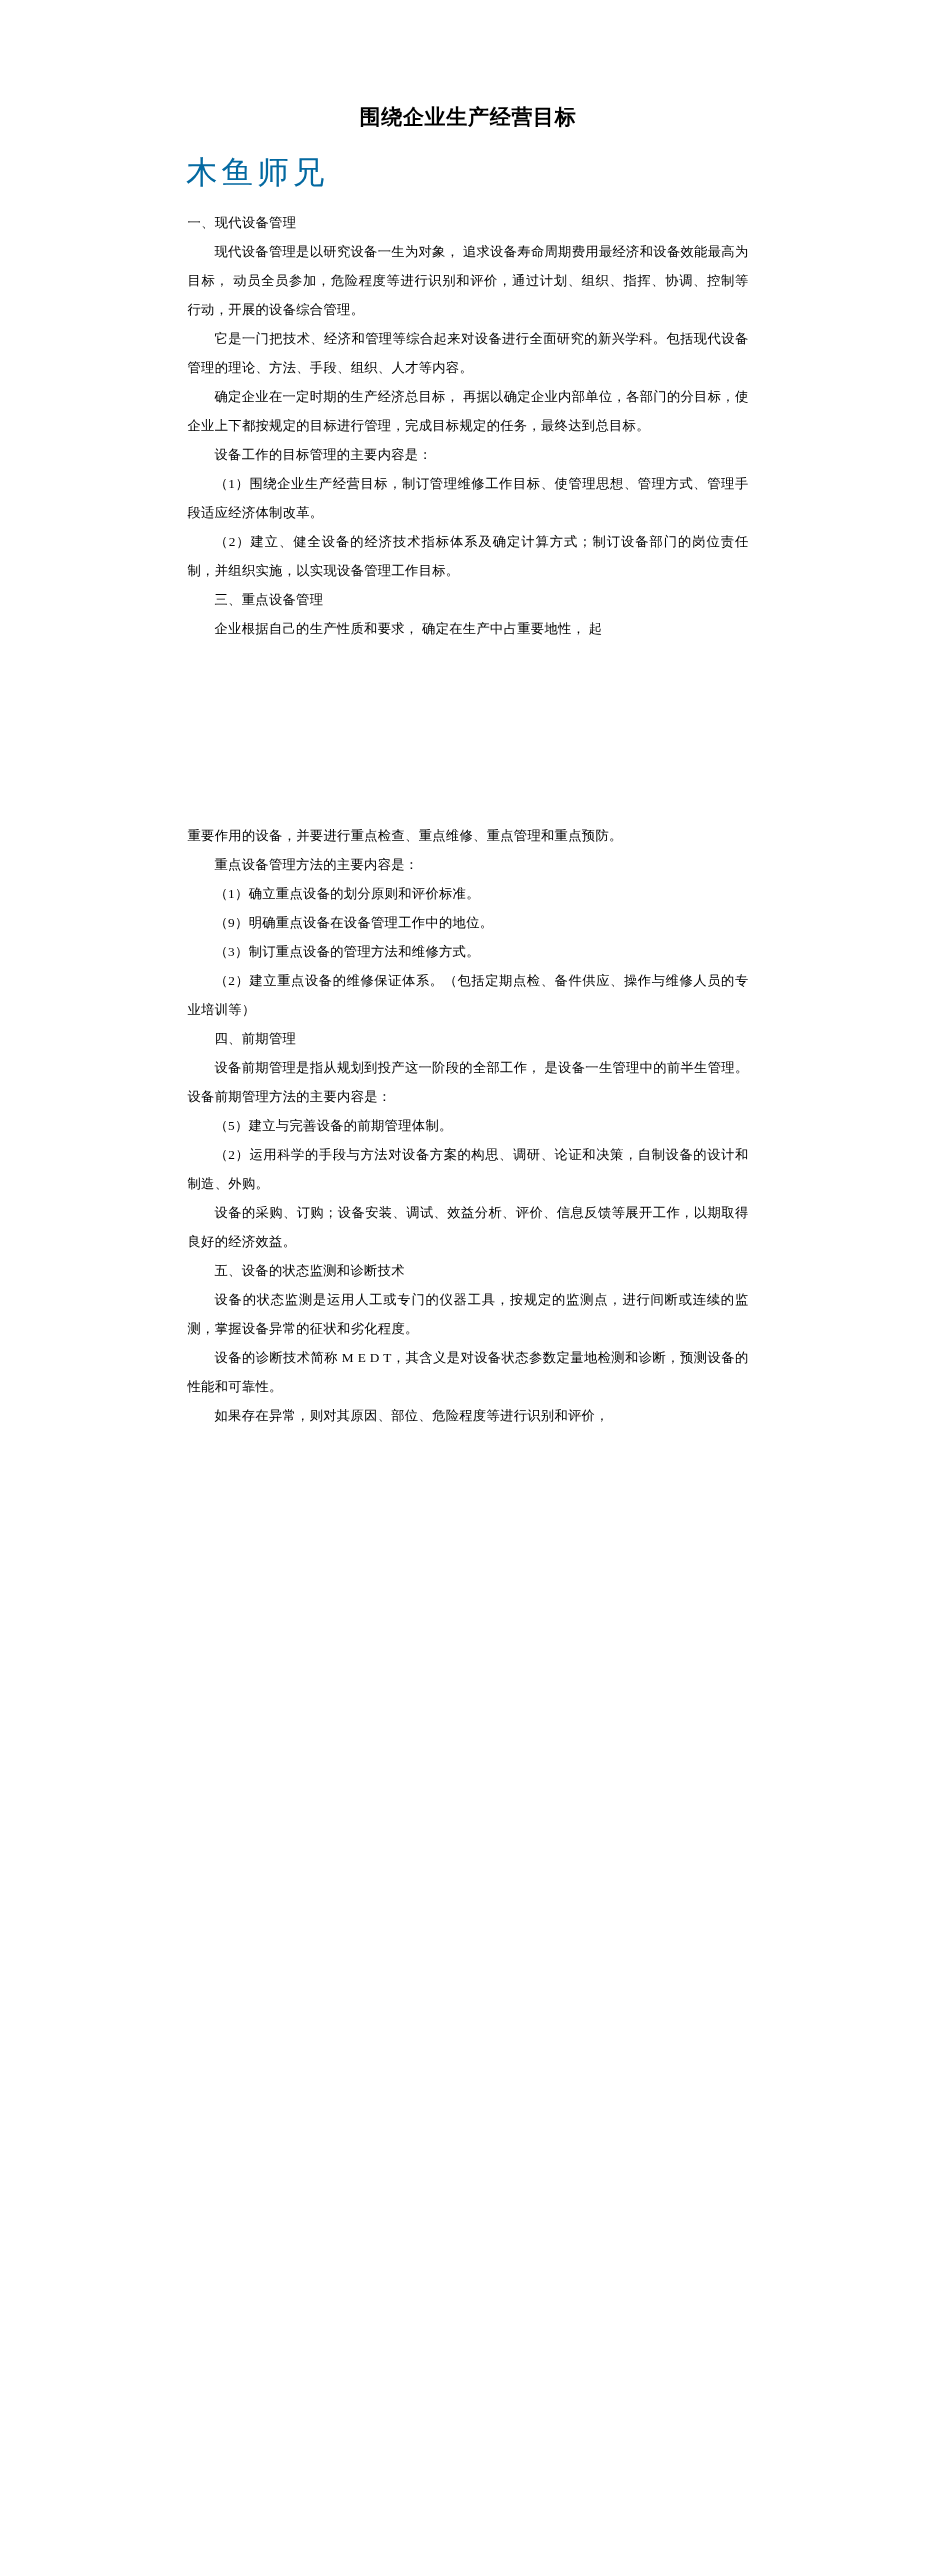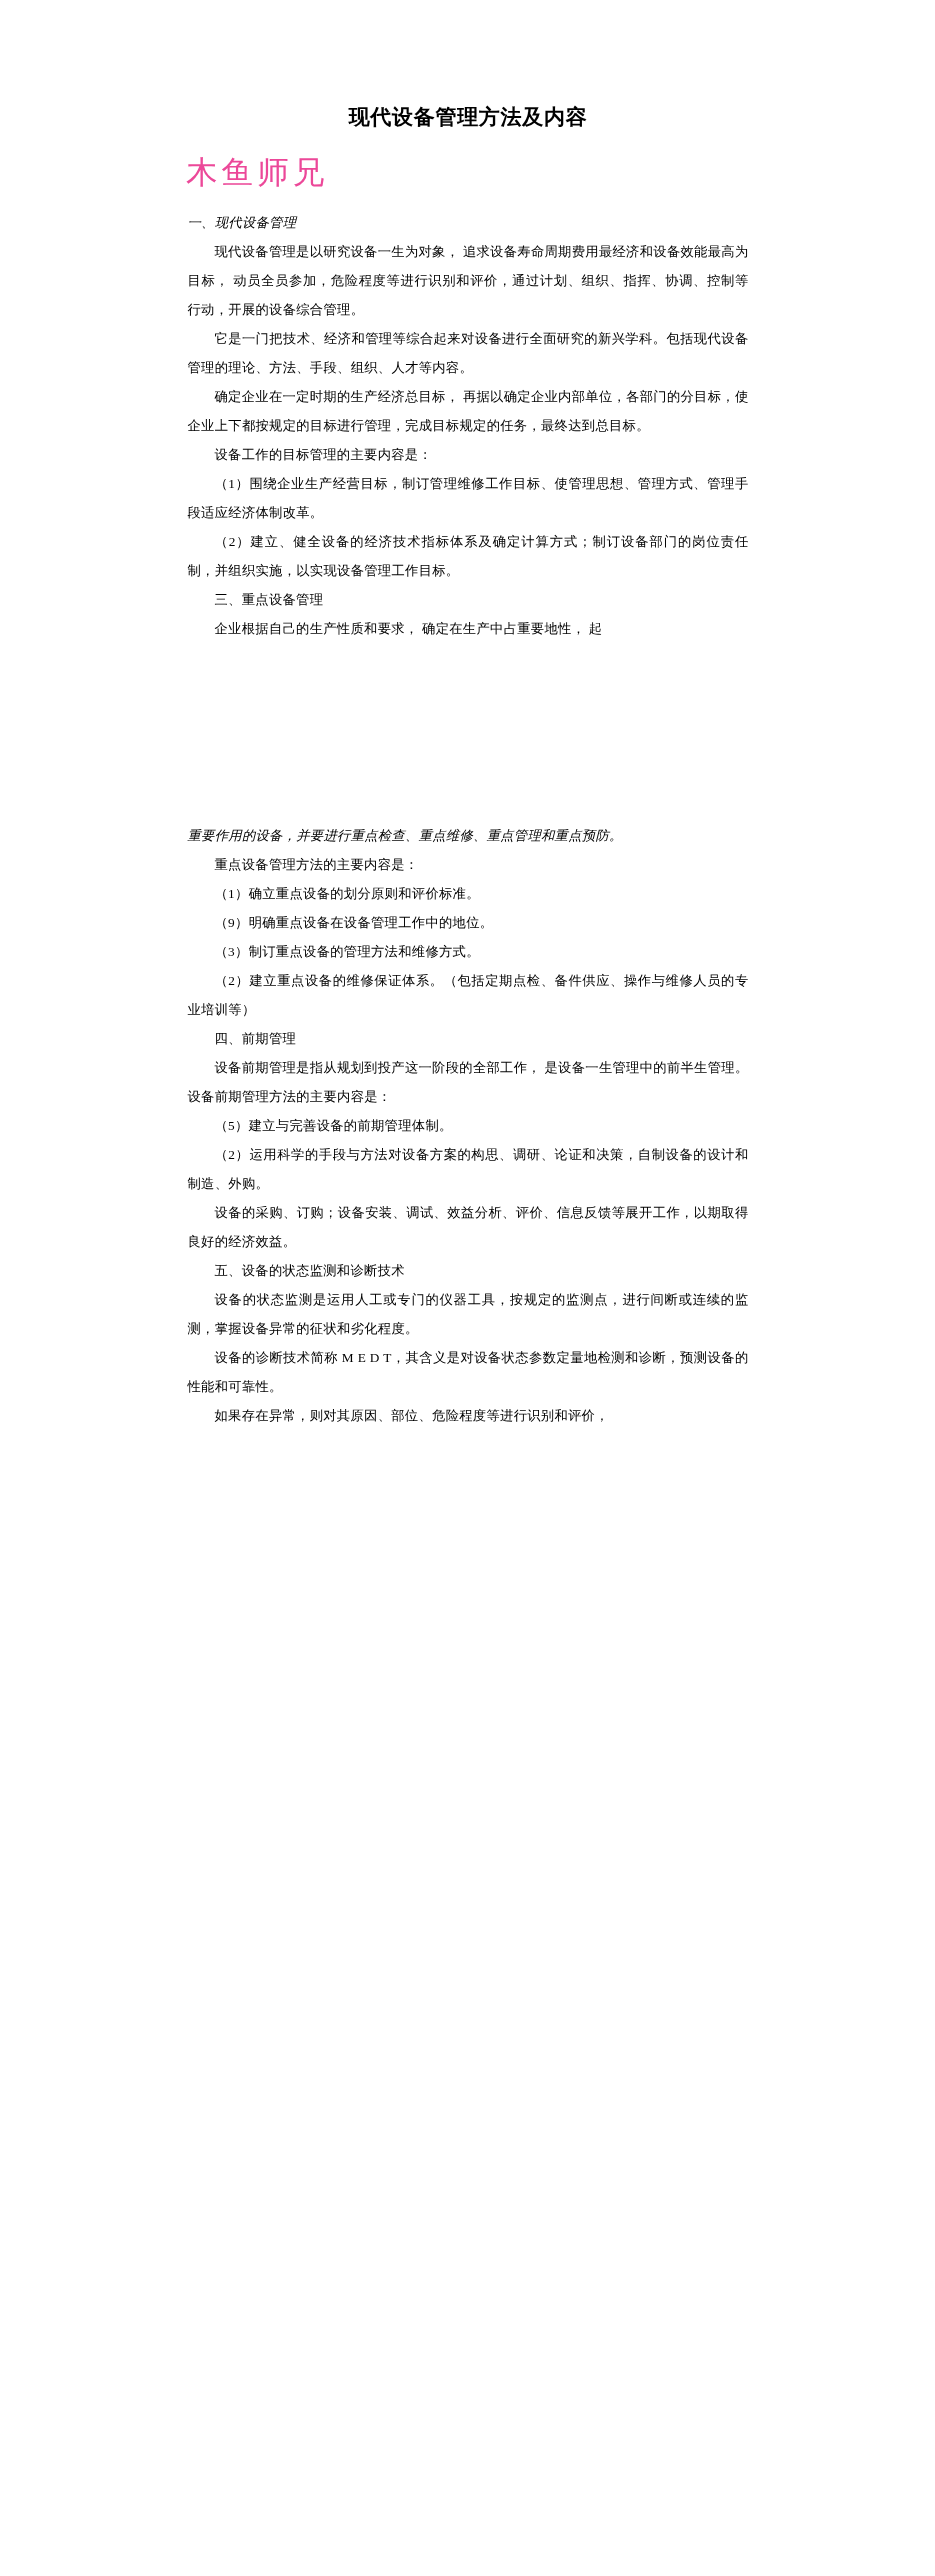--- a/index.html
+++ b/index.html
@@ -41,52 +41,51 @@
   p.para {
     font-size: 13.3px;
     line-height: 2.18;
     margin: 0;
     text-align: justify;
     text-justify: inter-ideograph;
     letter-spacing: 0.3px;
   }
   p.indent1 {
     text-indent: 0;
-    font-style: italic;
   }
   p.indent2 {
     text-indent: 27px;
   }
   .gap-block {
     height: 178px;
   }
   .watermark {
     position: absolute;
     left: 186px;
     top: 152px;
     font-size: 31.5px;
-    color: #ec4899;
+    color: #0369a1;
     font-family: "Liberation Serif", "DejaVu Serif", serif;
     letter-spacing: 4.1px;
     pointer-events: none;
     user-select: none;
     white-space: nowrap;
     z-index: 5;
   }
   .section-head {
     text-indent: 0;
   }
 </style>
 </head>
 <body>
 
 <div class="page">
   <div class="doc">
     <div class="content">
-      <h1 class="doc-title">现代设备管理方法及内容</h1>
+      <h1 class="doc-title">围绕企业生产经营目标</h1>
 
       <p class="para indent1 section-head">一、现代设备管理</p>
       <p class="para indent2">现代设备管理是以研究设备一生为对象，  追求设备寿命周期费用最经济和设备效能最高为目标，  动员全员参加，危险程度等进行识别和评价，通过计划、组织、指挥、协调、控制等行动，开展的设备综合管理。</p>
       <p class="para indent2">它是一门把技术、经济和管理等综合起来对设备进行全面研究的新兴学科。包括现代设备管理的理论、方法、手段、组织、人才等内容。</p>
       <p class="para indent2">确定企业在一定时期的生产经济总目标，  再据以确定企业内部单位，各部门的分目标，使企业上下都按规定的目标进行管理，完成目标规定的任务，最终达到总目标。</p>
       <p class="para indent2">设备工作的目标管理的主要内容是：</p>
       <p class="para indent2">（1）围绕企业生产经营目标，制订管理维修工作目标、使管理思想、管理方式、管理手段适应经济体制改革。</p>
       <p class="para indent2">（2）建立、健全设备的经济技术指标体系及确定计算方式；制订设备部门的岗位责任制，并组织实施，以实现设备管理工作目标。</p>
       <p class="para indent2">三、重点设备管理</p>
       <p class="para indent2">企业根据自己的生产性质和要求，  确定在生产中占重要地性，  起</p>

